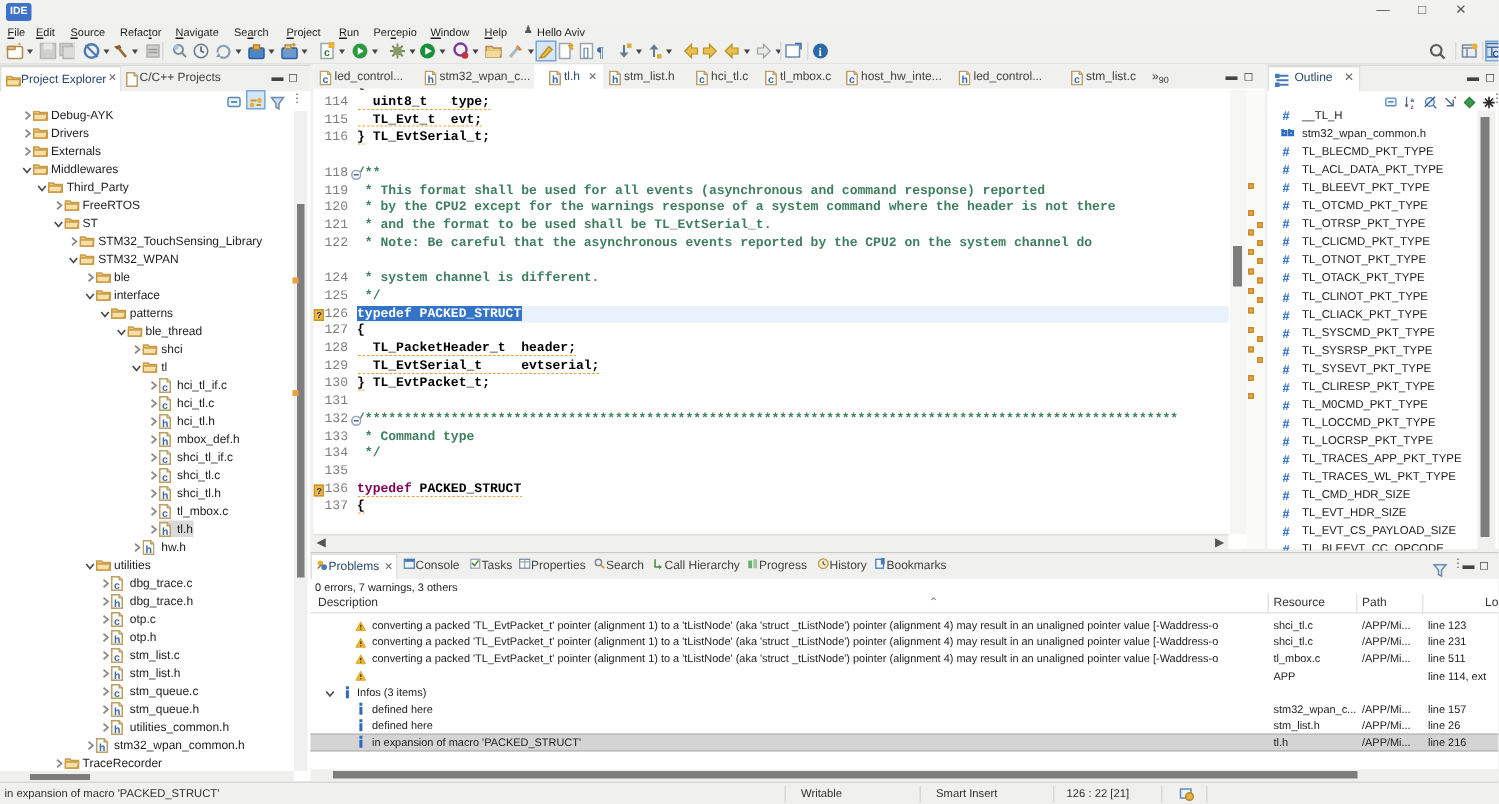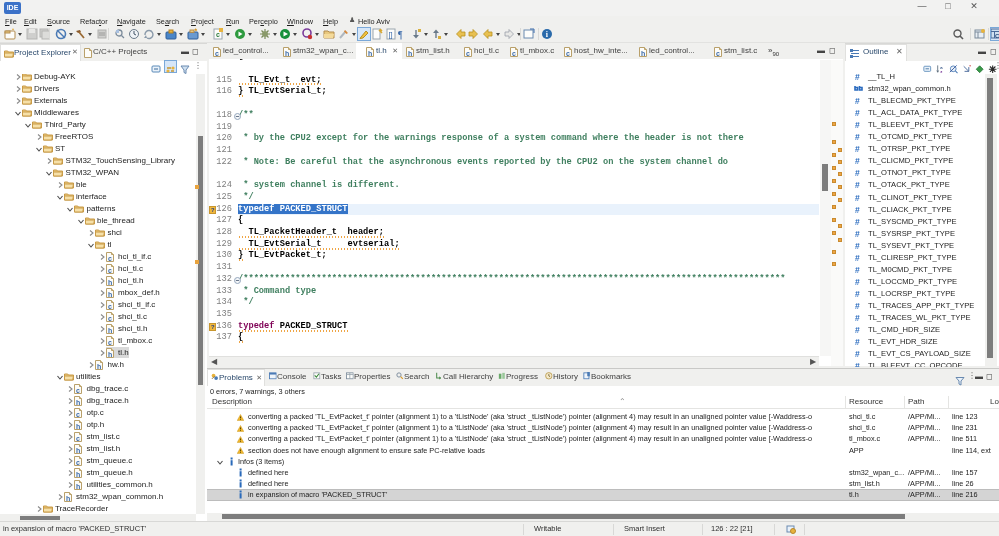--- a/index.html
+++ b/index.html
@@ -835,29 +835,30 @@
             <text x="2" y="8.5" font-size="7" font-weight="bold" fill="#3a6aaa">c</text>
           </svg></span>
         <span style="position:absolute;left:14px;top:3px">stm_list.c</span>
       </div>
 <span class="abs" style="left:559px;top:3px;font-size:8px;color:#333">»<span style="font-size:6px;vertical-align:sub">90</span></span>
 <span class="abs minmax" style="left:608px;top:3px">▬</span>
       <span class="abs minmax" style="left:620px;top:3px">◻</span>
 </div>
 <div class="abs" id="code">
 <div class="cl" style="top:-7.80px"><span class="lnum">113</span><span class="ctext">{</span></div>
+<div class="cl" style="top:3.92px"><span class="lnum">114</span><span class="ctext"><span class="ou">  uint8_t   type;</span></span></div>
 <div class="cl" style="top:15.64px"><span class="lnum">115</span><span class="ctext"><span class="ou">  TL_Evt_t  evt;</span></span></div>
 <div class="cl" style="top:27.36px"><span class="lnum">116</span><span class="ctext"><span class="ou">}</span> TL_EvtSerial_t;</span></div>
 <div class="cl" style="top:50.80px"><span class="lnum">118</span><span class="ctext cmt">/**</span><span class="abs" style="left:25px;top:3px"><svg width="7" height="7" viewBox="0 0 7 7">
             <circle cx="3.5" cy="3.5" r="3" fill="#f4f6f8" stroke="#94a6bc"></circle>
             <path d="M1.8 3.5 h3.4" stroke="#5a6a80" stroke-width="0.9"></path>
           </svg></span></div>
-<div class="cl" style="top:62.52px"><span class="lnum">119</span></div>
+<div class="cl" style="top:62.52px"><span class="lnum">119</span><span class="ctext cmt"> * This format shall be used for all events (asynchronous and command response) reported</span></div>
 <div class="cl" style="top:74.24px"><span class="lnum">120</span><span class="ctext cmt"> * by the CPU2 except for the warnings response of a system command where the header is not there</span></div>
-<div class="cl" style="top:85.96px"><span class="lnum">121</span></div>
+<div class="cl" style="top:85.96px"><span class="lnum">121</span><span class="ctext cmt"> * and the format to be used shall be TL_EvtSerial_t.</span></div>
 <div class="cl" style="top:97.68px"><span class="lnum">122</span><span class="ctext cmt"> * Note: Be careful that the asynchronous events reported by the CPU2 on the system channel do</span></div>
 <div class="cl" style="top:121.12px"><span class="lnum">124</span><span class="ctext cmt"> * system channel is different.</span></div>
 <div class="cl" style="top:132.84px"><span class="lnum">125</span><span class="ctext cmt"> */</span></div>
 <div class="cl" style="top:144.56px"><span class="abs" style="left:29px;top:0;width:581px;height:11.72px;background:#e9f2fc"></span><span class="abs" style="left:0px;top:2px;width:7px;height:8px;background:#f0b73c;border:1px solid #c8962e"><span style="position:absolute;left:1px;top:-2px;font-size:6px;color:#1a3a8a;font-weight:bold">?</span></span><span class="lnum">126</span><span class="ctext"><span style="background:#3474c8;color:#fff"><span class="kw" style="color:#fff">typedef</span> PACKED_STRUCT</span></span></div>
 <div class="cl" style="top:156.28px"><span class="lnum">127</span><span class="ctext">{</span></div>
 <div class="cl" style="top:168.00px"><span class="lnum">128</span><span class="ctext"><span class="ou">  TL_PacketHeader_t  header;</span></span></div>
 <div class="cl" style="top:179.72px"><span class="lnum">129</span><span class="ctext"><span class="ou">  TL_EvtSerial_t     evtserial;</span></span></div>
 <div class="cl" style="top:191.44px"><span class="lnum">130</span><span class="ctext"><span class="ou">}</span> TL_EvtPacket_t;</span></div>
 <div class="cl" style="top:203.16px"><span class="lnum">131</span><span class="ctext"></span></div>
 <div class="cl" style="top:214.88px"><span class="lnum">132</span><span class="ctext cmt">/********************************************************************************************************</span><span class="abs" style="left:25px;top:3px"><svg width="7" height="7" viewBox="0 0 7 7">
@@ -1164,21 +1165,20 @@
       <span class="pcell" style="left:642px;width:55px">tl_mbox.c</span>
       <span class="pcell" style="left:701px;width:40px">/APP/Mi...</span>
       <span class="pcell" style="left:745px;width:47px">line 511</span>
     </div>
 <div class="prow" style="top:75.6px">
       <span class="abs" style="left:30px;top:1.5px"><svg width="7" height="7" viewBox="0 0 8 8">
           <path d="M4 0.5 L7.8 7.5 H0.2 z" fill="#f0b62c" stroke="#c8921a" stroke-width="0.5"></path>
           <path d="M4 2.8 V5" stroke="#5a4a00" stroke-width="1.1"></path>
           <circle cx="4" cy="6.3" r="0.6" fill="#5a4a00"></circle>
         </svg></span>
-      <span class="pcell" style="left:41px;width:594px">section does not have enough alignment to ensure safe PC-relative loads</span>
       <span class="pcell" style="left:642px;width:55px">APP</span>
       <span class="pcell" style="left:701px;width:40px"></span>
       <span class="pcell" style="left:745px;width:47px">line 114, ext</span>
     </div>
 <div class="prow" style="top:86.8px">
       <span class="abs" style="left:9px;top:2px"><svg width="8" height="8" viewBox="0 0 8 8">
           <path d="M1.5 3 L4 6 L6.5 3" fill="none" stroke="#4a4a4a" stroke-width="1.1"></path>
         </svg></span>
       <span class="abs" style="left:21px;top:1px"><svg width="7" height="9" viewBox="0 0 7 9">
           <rect x="2.6" y="0.5" width="2" height="2" fill="#2a6aba"></rect>

